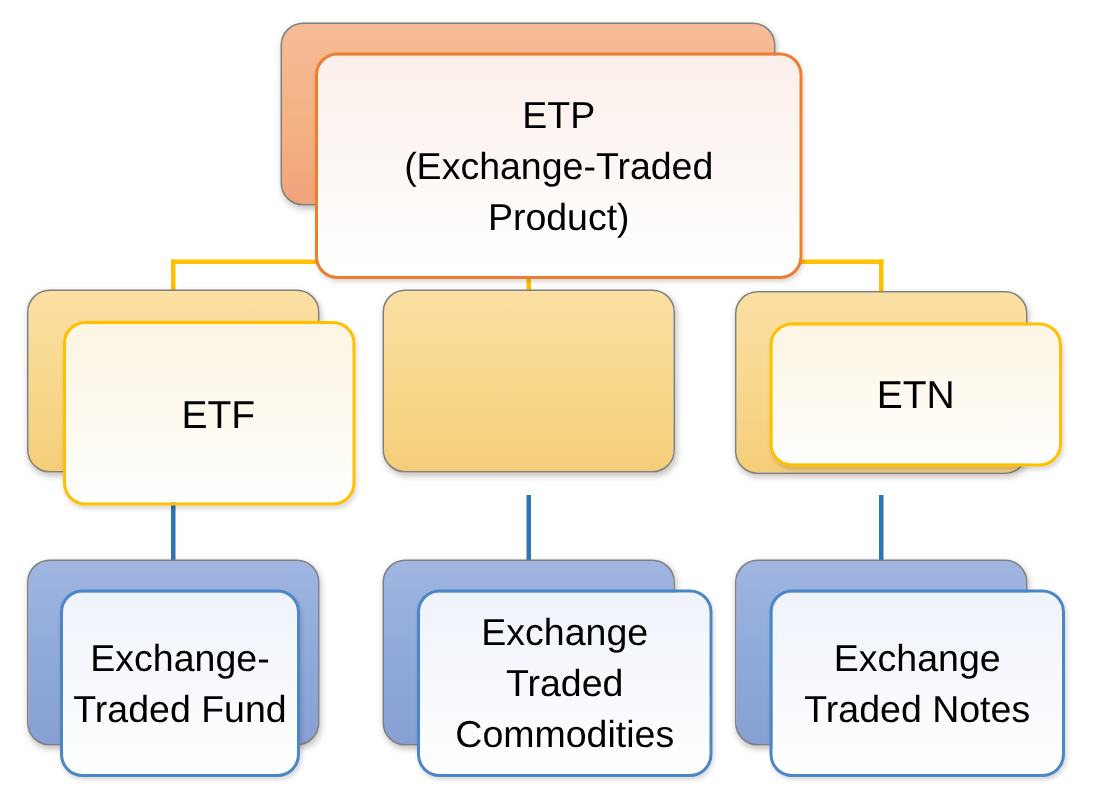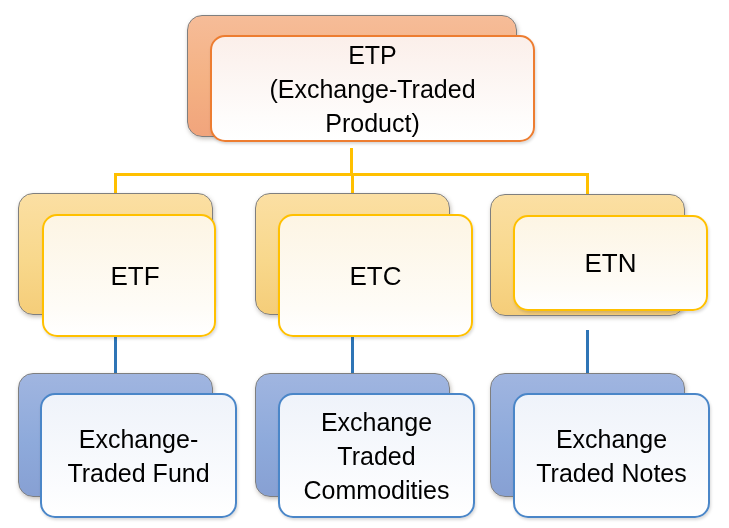--- a/index.html
+++ b/index.html
@@ -77,43 +77,40 @@
   <div class="connector conn-gold" style="left:114px; top:173px; width:475px; height:3px;"></div>
   <div class="connector conn-gold" style="left:114px; top:173px; width:3px; height:22px;"></div>
   <div class="connector conn-gold" style="left:351px; top:173px; width:3px; height:22px;"></div>
   <div class="connector conn-gold" style="left:586px; top:173px; width:3px; height:22px;"></div>
 
   <div class="connector conn-blue" style="left:114px; top:330px; width:3px; height:44px;"></div>
   <div class="connector conn-blue" style="left:351px; top:330px; width:3px; height:44px;"></div>
   <div class="connector conn-blue" style="left:586px; top:330px; width:3px; height:44px;"></div>
 
   <div class="card back-card back-orange" style="left:187px; top:15px; width:330px; height:122px;"></div>
-  <div class="card front-card front-orange" style="left:210px; top:35px; width:325px; height:107px;">
+  <div class="card front-card front-orange" style="left:210px; top:35px; width:325px; height:151px;">
     <span class="node-label">ETP
 (Exchange-Traded
 Product)</span>
   </div>
 
   <div class="card back-card back-gold" style="left:18px; top:193px; width:195px; height:122px;"></div>
-  <div class="card front-card front-gold abbr" style="left:42px; top:214px; width:174px; height:123px;padding-left:12px;">
+  <div class="card front-card front-gold abbr" style="left:42px; top:214px; width:195px; height:123px;padding-left:12px;">
     <span class="node-label">ETF</span>
   </div>
 
   <div class="card back-card back-gold" style="left:255px; top:193px; width:195px; height:122px;"></div>
-  <div class="card front-card front-gold abbr" style="left:278px; top:214px; width:195px; height:123px;">
-    <span class="node-label">ETC</span>
-  </div>
 
   <div class="card back-card back-gold" style="left:490px; top:194px; width:195px; height:122px;"></div>
   <div class="card front-card front-gold abbr" style="left:513px; top:215px; width:195px; height:96px;">
     <span class="node-label">ETN</span>
   </div>
 
   <div class="card back-card back-blue" style="left:18px; top:373px; width:195px; height:124px;"></div>
-  <div class="card front-card front-blue" style="left:40px; top:393px; width:197px; height:125px;">
+  <div class="card front-card front-blue" style="left:40px; top:393px; width:160px; height:125px;">
     <span class="node-label">Exchange-
 Traded Fund</span>
   </div>
 
   <div class="card back-card back-blue" style="left:255px; top:373px; width:195px; height:124px;"></div>
   <div class="card front-card front-blue" style="left:278px; top:393px; width:197px; height:125px;">
     <span class="node-label">Exchange
 Traded
 Commodities</span>
   </div>

